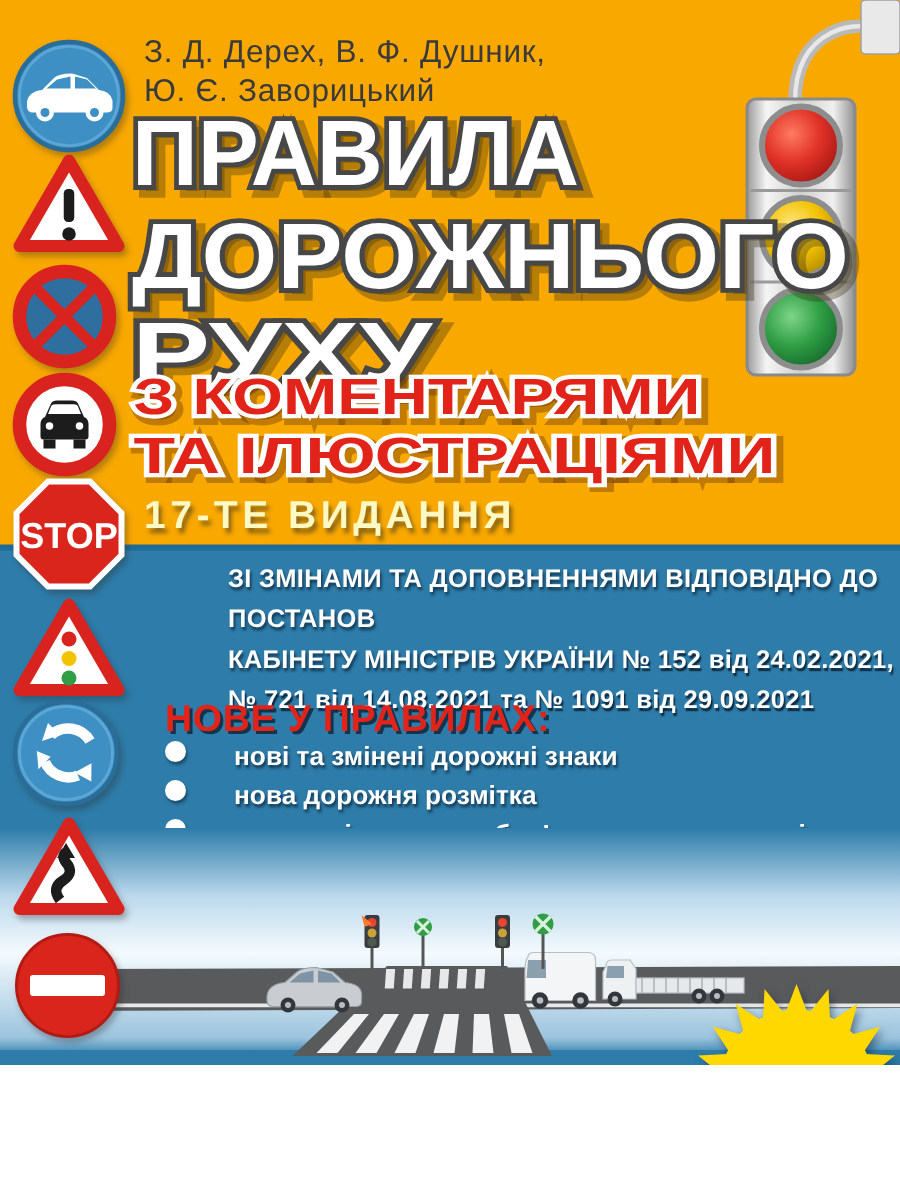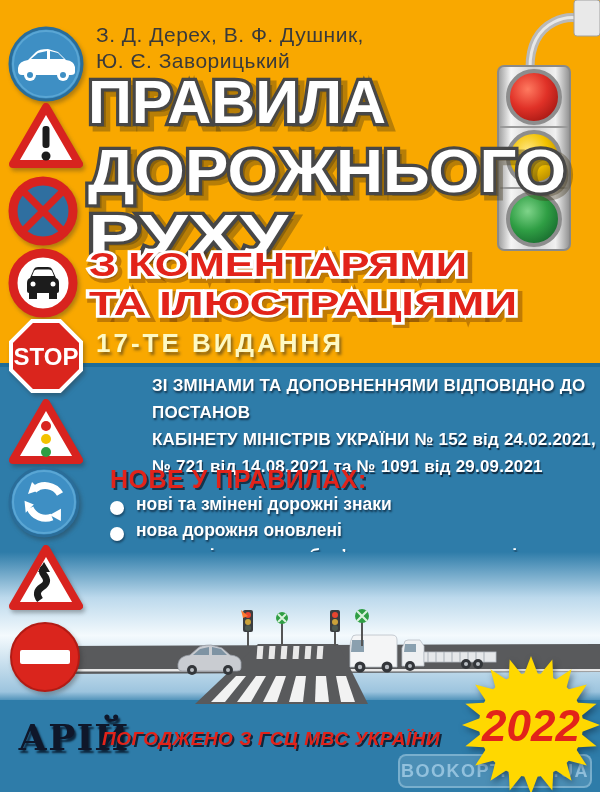--- a/index.html
+++ b/index.html
@@ -1,19 +1,19 @@
 <!DOCTYPE html>
 <html><head>
 <meta charset="utf-8">
 <style>
   * { margin:0; padding:0; box-sizing:border-box; }
   html,body { width:600px; }
   body { font-family:"Liberation Sans", sans-serif; }
   .cover {
-    position:relative; width:600px; height:792px; overflow:hidden;
+    position:relative; width:600px; height:710px; overflow:hidden;
     background:#2E7CA9;
   }
   .yellow-band { position:absolute; left:0; top:0; width:600px; height:365px; background:#F9A800; }
   .band-divider { position:absolute; left:0; top:363px; width:600px; height:4px; background:#1f6c97; }
 
   .authors { position:absolute; left:96px; top:22px; color:#3a3a3a; font-size:21px; line-height:26px; font-weight:400; letter-spacing:0.5px; }
 
   .title-svg { position:absolute; left:84px; top:64px; z-index:3; }
   .title-shadow { fill:rgba(60,50,20,0.35); stroke:rgba(60,50,20,0.35); stroke-width:9; paint-order:stroke; font-weight:bold; }
   .title-main { fill:#ffffff; stroke:#474747; stroke-width:6.5; paint-order:stroke; font-weight:bold; }
@@ -21,21 +21,21 @@
   .sub-main { fill:#E2231A; stroke:#ffffff; stroke-width:5.5; paint-order:stroke; font-weight:bold; }
 
   .edition { position:absolute; left:96px; top:328px; color:#fef9c3; font-size:26px; font-weight:bold; letter-spacing:3px; text-shadow:2px 3px 3px rgba(40,40,40,0.55); z-index:3; }
 
   .amendments { position:absolute; left:112px; top:372px; width:470px; font-weight:bold; font-size:17px; line-height:27px; letter-spacing:0.2px;margin-left:40px; }
   .amendments .w { color:#ffffff; text-shadow:1px 2px 2px rgba(10,30,50,0.75); }
   .amendments .r { color:#ffffff; text-shadow:1px 2px 1px rgba(10,30,50,0.9); }
 
   .whats-new { position:absolute; left:110px; top:465px; width:460px; }
   .whats-new-heading { color:#E2231A; font-size:25px; font-weight:bold; letter-spacing:0.5px; text-shadow:2px 2px 0 rgba(15,40,60,0.85); margin-bottom:0; }
-  .bullet-row { display:flex; align-items:flex-end; margin-bottom:5px; }
+  .bullet-row { display:flex; align-items:flex-start; margin-bottom:5px;gap:20px; }
   .bullet-dot { width:14px; height:14px; border-radius:50%; background:#ffffff; margin-right:12px; flex:0 0 auto; box-shadow:1px 2px 2px rgba(10,30,50,0.5); }
   .bullet-text { color:#ffffff; font-size:17.5px; font-weight:bold; text-shadow:1px 2px 2px rgba(10,30,50,0.75); }
 
   .scene { position:absolute; left:0; top:552px; z-index:1; }
 
   .sign { position:absolute; left:8px; z-index:4; filter:drop-shadow(2px 3px 2px rgba(40,40,40,0.35)); }
   .traffic-light-svg { position:absolute; left:470px; top:0; z-index:2; }
 
   .publisher { position:absolute; left:18px; top:716px; font-family:"DejaVu Serif", serif; font-weight:bold; font-size:36px; color:#0f172a; letter-spacing:1px; text-shadow:2px 3px 2px rgba(10,30,50,0.9); z-index:5; }
   .approval { position:absolute; left:102px; top:728px; color:#E2231A; font-size:19px; font-weight:bold; letter-spacing:0.5px; text-shadow:2px 2px 0 rgba(10,30,50,0.9); z-index:5;font-style:italic; }
@@ -217,21 +217,21 @@
   </div>
 
   <div class="whats-new">
     <div class="whats-new-heading">НОВЕ У ПРАВИЛАХ:</div>
     <div class="bullet-row">
       <span class="bullet-dot"></span>
       <span class="bullet-text">нові та змінені дорожні знаки</span>
     </div>
     <div class="bullet-row">
       <span class="bullet-dot"></span>
-      <span class="bullet-text">нова дорожня оновлені</span>
+      <span class="bullet-text">нова дорожня розмітка</span>
     </div>
     <div class="bullet-row">
       <span class="bullet-dot"></span>
       <span class="bullet-text">оновлені права та обов’язки велосипедистів</span>
     </div>
   </div>
 
   <svg class="sign" style="top:26px" width="76" height="76" viewBox="0 0 76 76">
     <circle cx="38" cy="38" r="36" fill="#3e8fc4" stroke="#2a6d99" stroke-width="3"></circle>
     <circle cx="38" cy="38" r="33" fill="none" stroke="#5aa6d4" stroke-width="2"></circle>

